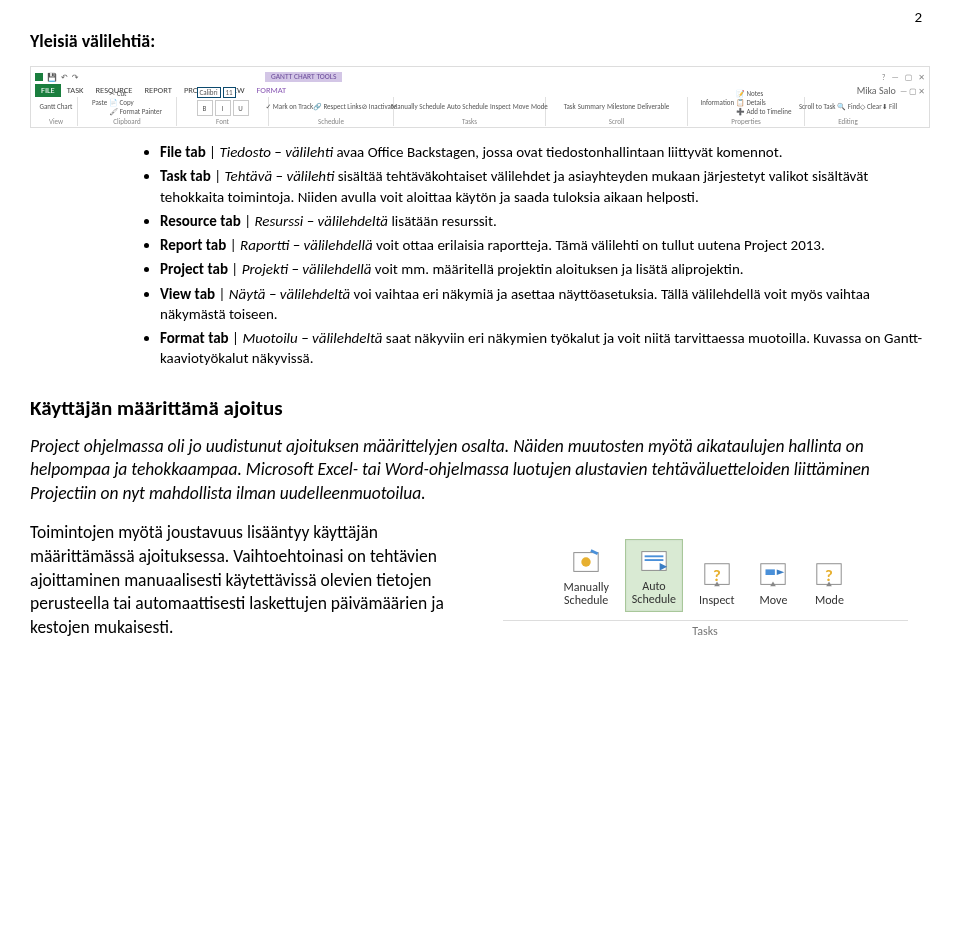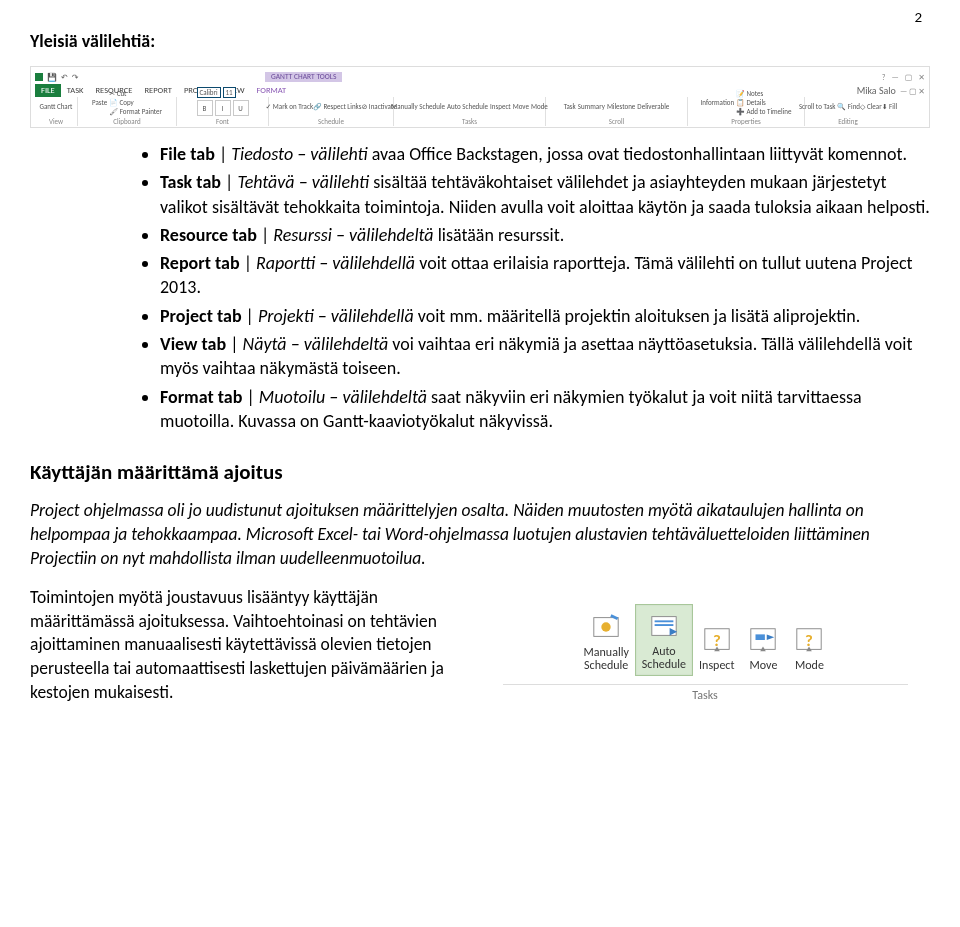--- a/index.html
+++ b/index.html
@@ -138,21 +138,21 @@
     justify-content: center;
     font-size: 7px;
     background: #fff;
   }
   .tiny-text { font-size: 7px; line-height: 9px; white-space: nowrap; }
   .sel { border: 1px solid #0c4a6e; font-size: 7px; padding: 0 2px; background:#fff;}
 
   ul.bul {
     margin: 0 0 10px 0;
     padding-left: 130px;
-    font-size: 18px;
+    font-size: 15px;
     line-height: 1.35;
   }
   ul.bul li {
     margin-bottom: 4px;
     text-align: left;
   }
   p.para {
     font-size: 17.5px;
     line-height: 1.35;
     margin: 0 0 16px 0;
@@ -171,20 +171,21 @@
   .tasks-box {
     flex: 1;
     display: flex;
     flex-direction: column;
     align-items: center;
     justify-content: flex-start;
     padding-top: 10px;
   }
   .tasks-icons {
     display: flex;
+    gap: 10px;
     align-items: flex-end;
     padding: 6px;
   }
   .task-btn {
     display: flex;
     flex-direction: column;
     align-items: center;
     gap: 2px;
     font-size: 12px;
     color: #333;

